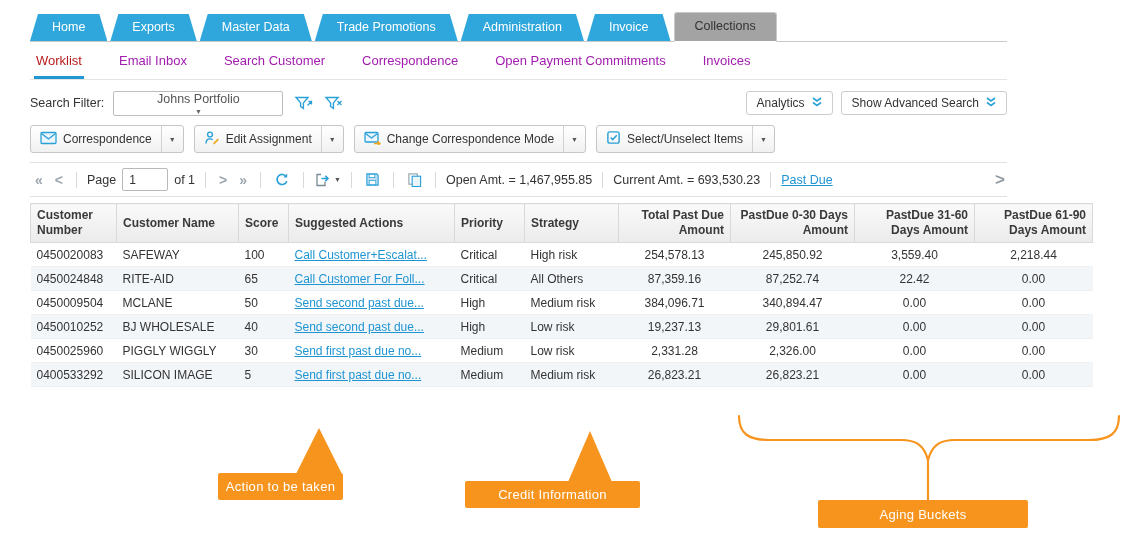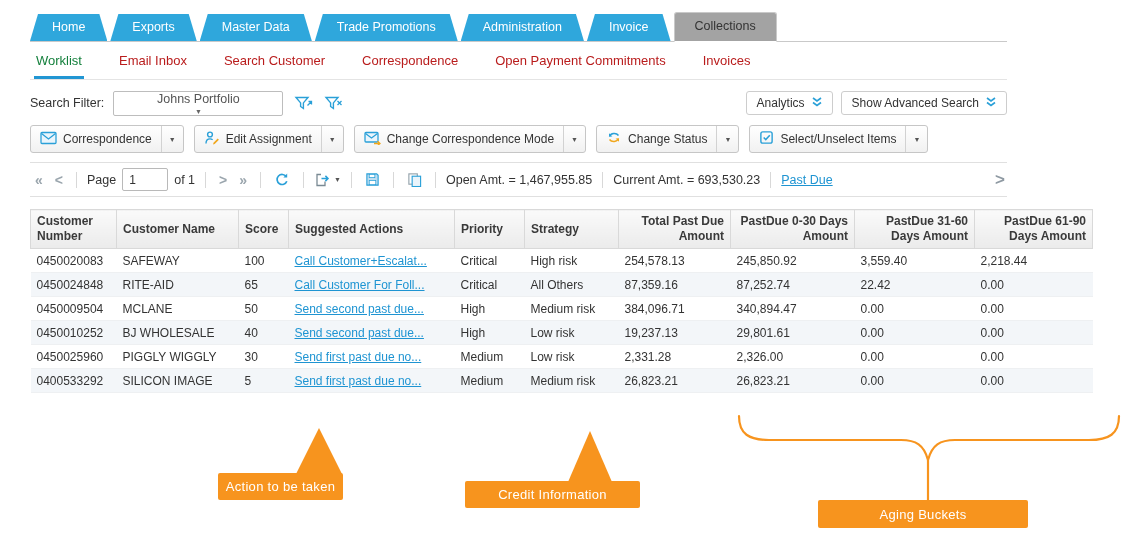--- a/index.html
+++ b/index.html
@@ -11,22 +11,22 @@
   
   .tabbar { display:flex; align-items:flex-end; border-bottom:1px solid #c9c9c9; height:28px; }
   .tab { position:relative; background:#2fa7dc; color:#fff; font-size:12.5px;
     padding:6px 22px 7px; margin-right:3px; white-space:nowrap; cursor:pointer;
     clip-path:polygon(8px 0, calc(100% - 8px) 0, 100% 100%, 0 100%); }
   .tab.active { background:#a3a3a3; color:#333; clip-path:none; border:1px solid #c9c9c9;
     border-bottom:1px solid #fff; top:1px; border-radius:3px 3px 0 0; padding:6px 20px 8px; }
 
   
   .subtabs { display:flex; align-items:flex-end; gap:33px; height:38px; border-bottom:1px solid #e4e4e4; padding:0 4px; }
-  .subtab { font-size:13px; color:#b91c1c; padding:0 2px 11px; white-space:nowrap; cursor:pointer; }
-  .subtab.active { color:#15803d; padding-bottom:8px; border-bottom:3px solid #2196d3; }
+  .subtab { font-size:13px; color:#a21caf; padding:0 2px 11px; white-space:nowrap; cursor:pointer; }
+  .subtab.active { color:#b91c1c; padding-bottom:8px; border-bottom:3px solid #2196d3; }
 
   
   .filter-row { display:flex; align-items:center; margin:10px 0 8px; font-size:12.5px; height:26px; }
   .filter-label { color:#333; }
   .combo { display:flex; align-items:center; justify-content:space-between; width:170px; height:25px;
     border:1px solid #bdbdbd; border-radius:2px; padding:0 7px; margin-left:9px; color:#555; background:#fff; cursor:pointer;flex-direction:column; }
   .combo .caret { font-size:7px; color:#666; }
   .ficon { margin-left:11px; display:flex; align-items:center; cursor:pointer; }
   .rightbtns { margin-left:auto; display:flex; gap:8px; }
   .linkbtn { display:flex; align-items:center; gap:7px; border:1px solid #cdcdcd; border-radius:3px;
@@ -47,28 +47,28 @@
   .vsep { width:1px; height:16px; background:#d8d8d8; margin:0 4px; }
   .page-input { width:46px; height:23px; border:1px solid #b9b9b9; border-radius:2px; font-size:12px;
     padding-left:6px; font-family:"Liberation Sans",sans-serif; color:#333; }
   .iconbtn { display:flex; align-items:center; padding:0 3px; cursor:pointer; }
   .mini-split { display:flex; align-items:center; gap:4px; cursor:pointer; }
   .amt { color:#333; white-space:nowrap; }
   .pastdue-link { color:#1e94d2; text-decoration:underline; white-space:nowrap; cursor:pointer; }
   .scroll-right { margin-left:auto; color:#8f9aa3; font-size:17px; font-weight:bold; cursor:pointer; }
 
   
-  table.grid { width:100%; border-collapse:collapse; margin-top:12px; font-size:12px; table-layout:fixed; }
+  table.grid { width:100%; border-collapse:collapse; margin-top:6px; font-size:12px; table-layout:fixed; }
   .grid th { background:linear-gradient(#fafafa,#ebebeb); border:1px solid #d9d9d9; font-weight:bold;
     color:#3a3a3a; padding:4px 6px; text-align:left; vertical-align:middle; height:38px; line-height:1.25; cursor:pointer; }
   .grid th.num { text-align:right; }
   .grid td { padding:4px 6px; color:#333; border-bottom:1px solid #eef0f2; overflow:hidden;
     white-space:nowrap; text-overflow:ellipsis; height:24px; }
   .grid tbody tr:nth-child(even) td { background:#f3f6f9; }
-  .grid td.num { text-align:left; }
+  .grid td.num { text-align:center; }
   .grid td a { color:#1e94d2; text-decoration:underline; cursor:pointer; }
 
   
   .callout-tri { position:absolute; width:0; height:0; border-left:23px solid transparent;
     border-right:23px solid transparent; border-bottom:46px solid #f7941e; }
   .callout-tri.tri2 { border-left-width:22px; border-right-width:22px; border-bottom-width:51px; }
   .callout-box { position:absolute; height:27px; background:#f7941e; color:#fff; display:flex;
     align-items:center; justify-content:center; font-size:13px; border-radius:2px; letter-spacing:.3px; }
   .brace { position:absolute; }
 </style>
@@ -160,34 +160,20 @@
           </div>
       </div>
       <div class="split">
         <div class="main">
           <span><svg width="17" height="14" viewBox="0 0 17 14">
                 <rect x="1" y="1.5" width="13" height="9.5" rx="1" fill="#eaf5fc" stroke="#2aa0d8" stroke-width="1.3"></rect>
                 <path d="M1.5 2.5 L7.5 7 L13.5 2.5" fill="none" stroke="#2aa0d8" stroke-width="1.3"></path>
                 <path d="M10 12.5 h6 m-2.5-2.2 L16 12.5 l-2.5 2.2" fill="none" stroke="#f0a71d" stroke-width="1.3"></path>
               </svg></span>
           <span>Change Correspondence Mode</span>
-        </div>
-        <div class="arrow">
-            <span class="caret">▼</span>
-          </div>
-      </div>
-      <div class="split">
-        <div class="main">
-          <span><svg width="16" height="15" viewBox="0 0 16 15">
-                <path d="M12.5 5.5 a5 4.2 0 0 0 -9 1" fill="none" stroke="#2aa0d8" stroke-width="1.5"></path>
-                <path d="M3 3.2 v3.4 h3.4 z" fill="#2aa0d8"></path>
-                <path d="M3.5 9.5 a5 4.2 0 0 0 9 -1" fill="none" stroke="#f0a71d" stroke-width="1.5"></path>
-                <path d="M13 11.8 v-3.4 h-3.4 z" fill="#f0a71d"></path>
-              </svg></span>
-          <span>Change Status</span>
         </div>
         <div class="arrow">
             <span class="caret">▼</span>
           </div>
       </div>
       <div class="split">
         <div class="main">
           <span><svg width="15" height="15" viewBox="0 0 16 16">
                 <rect x="2" y="2" width="12" height="12" rx="2" fill="none" stroke="#2aa0d8" stroke-width="1.5"></rect>
                 <path d="M5 8 l2.2 2.2 L11.5 5.5" stroke="#2aa0d8" fill="none" stroke-width="1.6"></path>

